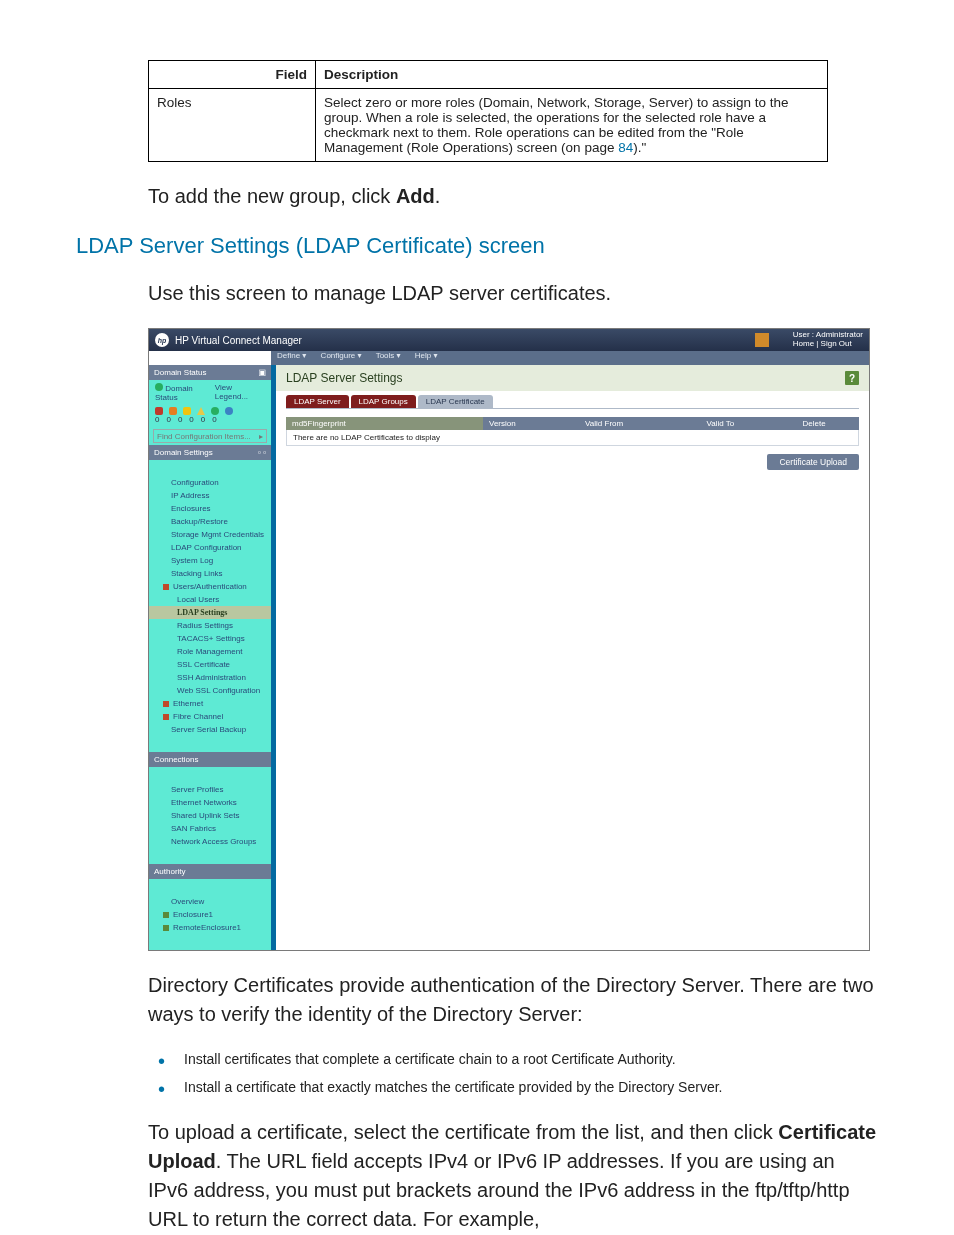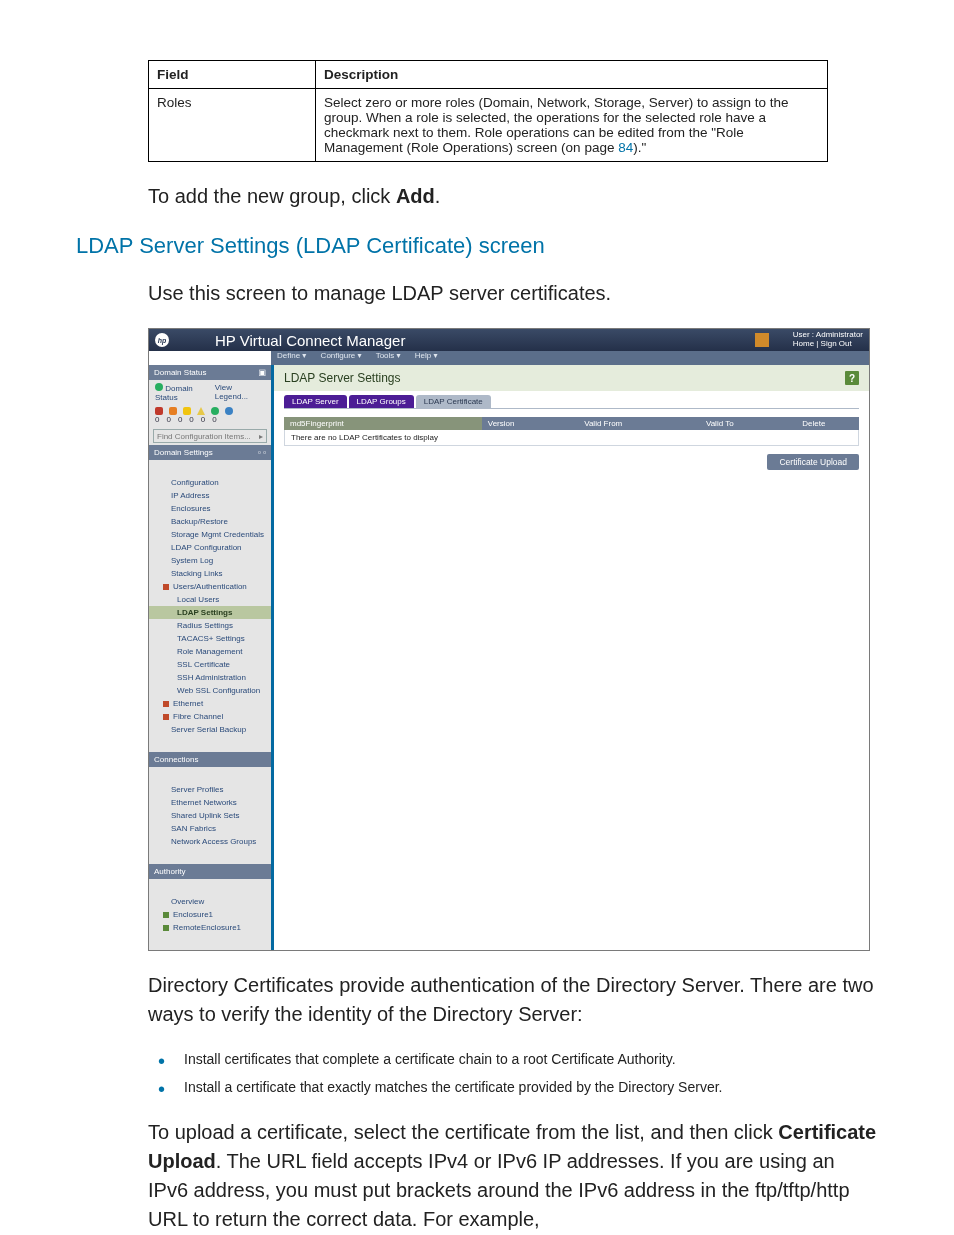--- a/index.html
+++ b/index.html
@@ -27,21 +27,21 @@
   table.field-table th, table.field-table td {
     border: 1px solid #000;
     padding: 6px 8px;
     vertical-align: top;
     text-align: left;
     font-size: 13.5px;
   }
   table.field-table th {
     font-weight: bold;
   }
-  table.field-table th.col-field { width: 150px; }
+  table.field-table th.col-field { width: 150px; text-align: right; }
   .body-text {
     margin-left: 72px;
     margin-right: 0px;
     line-height: 1.45;
     font-size: 20px;
   }
   .section-heading {
     color: #0073a8;
     font-size: 22px;
     font-weight: normal;
@@ -90,40 +90,40 @@
     height: 22px;
     padding: 0 6px;
   }
   .vcm-hp-circle {
     width: 14px; height: 14px; border-radius: 50%;
     background: #fff; color: #2a3a55; font-size: 7px;
     display: inline-flex; align-items: center; justify-content: center;
     font-style: italic; font-weight: bold;
     margin-right: 6px;
   }
-  .vcm-top .title { font-size: 15px; flex: 1; margin-left: 40px; }
+  .vcm-top .title { font-size: 10px; flex: 1; }
   .vcm-top .home-icon {
     width: 14px; height: 14px; background: #d08a2a;
     display: inline-block; margin-right: 24px;
   }
   .vcm-top .userbox { font-size: 8px; line-height: 1.1; text-align: left; }
   .vcm-menu {
     background: #5b6e8a;
     color: #dfe6ef;
     height: 14px;
     font-size: 8px;
     padding: 0 6px;
     margin-left: 122px;
   }
   .vcm-menu span { margin-right: 12px; }
   .vcm-body { display: flex; background: #fff; min-height: 540px; }
   .vcm-side {
     width: 122px;
-    background: #e5e5e5;
-    border-right: 3px solid #0369a1;
+    background: #5eead4;
+    border-right: 5px solid #0369a1;
     font-size: 8px;
     color: #2a4a7a;
   }
   .vcm-side .hdr {
     background: #6b7b95;
     color: #fff;
     padding: 3px 5px;
     display: flex;
     justify-content: space-between;
     align-items: center;
@@ -156,20 +156,21 @@
     padding: 2px 6px 2px 14px;
     color: #2a4a7a;
     cursor: default;
   }
   .vcm-side .tree .item.sub { padding-left: 22px; }
   .vcm-side .tree .item.sub2 { padding-left: 28px; }
   .vcm-side .tree .item.selected {
     background: #b9c7a0;
     color: #2a4020;
     font-weight: bold;
+    font-family: Liberation Serif, serif;
   }
   .vcm-side .tree .item.has-sq::before {
     content: "";
     display:inline-block;
     width:6px; height:6px;
     background:#c04a2a;
     margin-right:4px;
     vertical-align: middle;
   }
   .vcm-side .tree .item.has-sq.green::before { background:#5a8a3a; }
@@ -188,21 +189,21 @@
     width: 14px; height: 14px;
     background: #5a8a3a; color: #fff;
     display:flex; align-items:center; justify-content:center;
     font-weight:bold; font-size:10px;
     border-radius:1px;
   }
   .vcm-tabs {
     display:flex; gap: 0; padding-left: 10px; margin-top: 4px;
   }
   .vcm-tab {
-    background: #4c1d95; color: #fff;
+    background: #7f1d1d; color: #fff;
     font-size: 8px; padding: 2px 8px;
     border-top-left-radius: 3px; border-top-right-radius: 3px;
     margin-right: 2px;
   }
   .vcm-tab.active { background: #aeb9c8; color: #2a3850; }
   .vcm-tabbar-bottom {
     border-bottom: 1px solid #aeb9c8;
     margin: 0 10px;
   }
   .vcm-grid {

